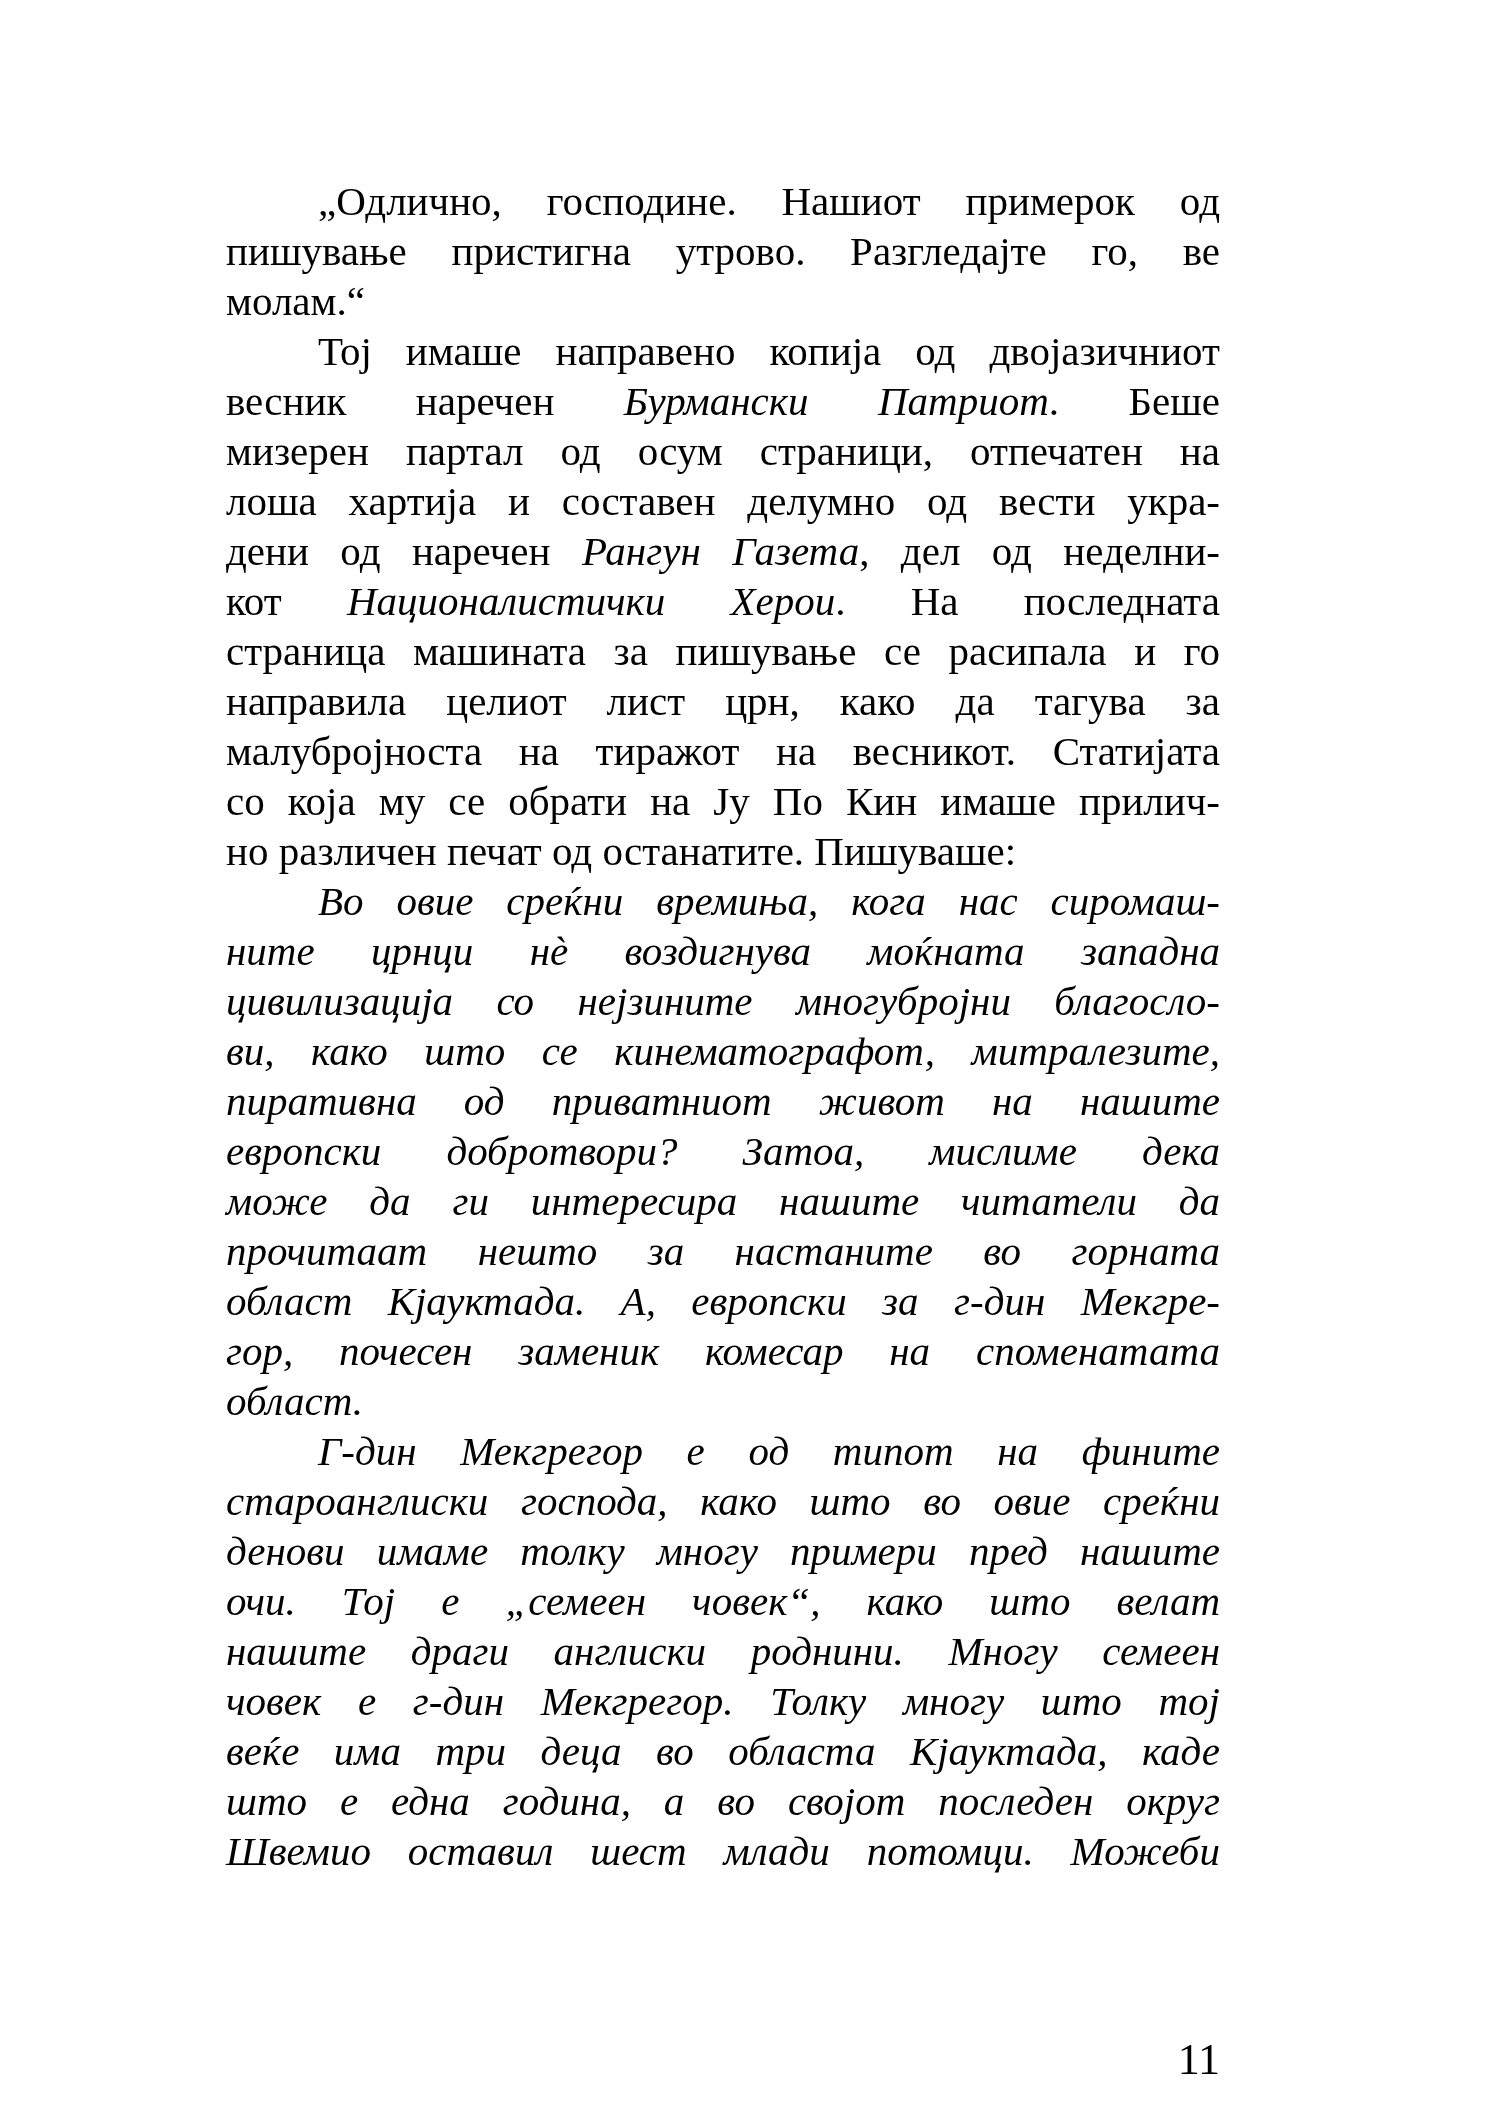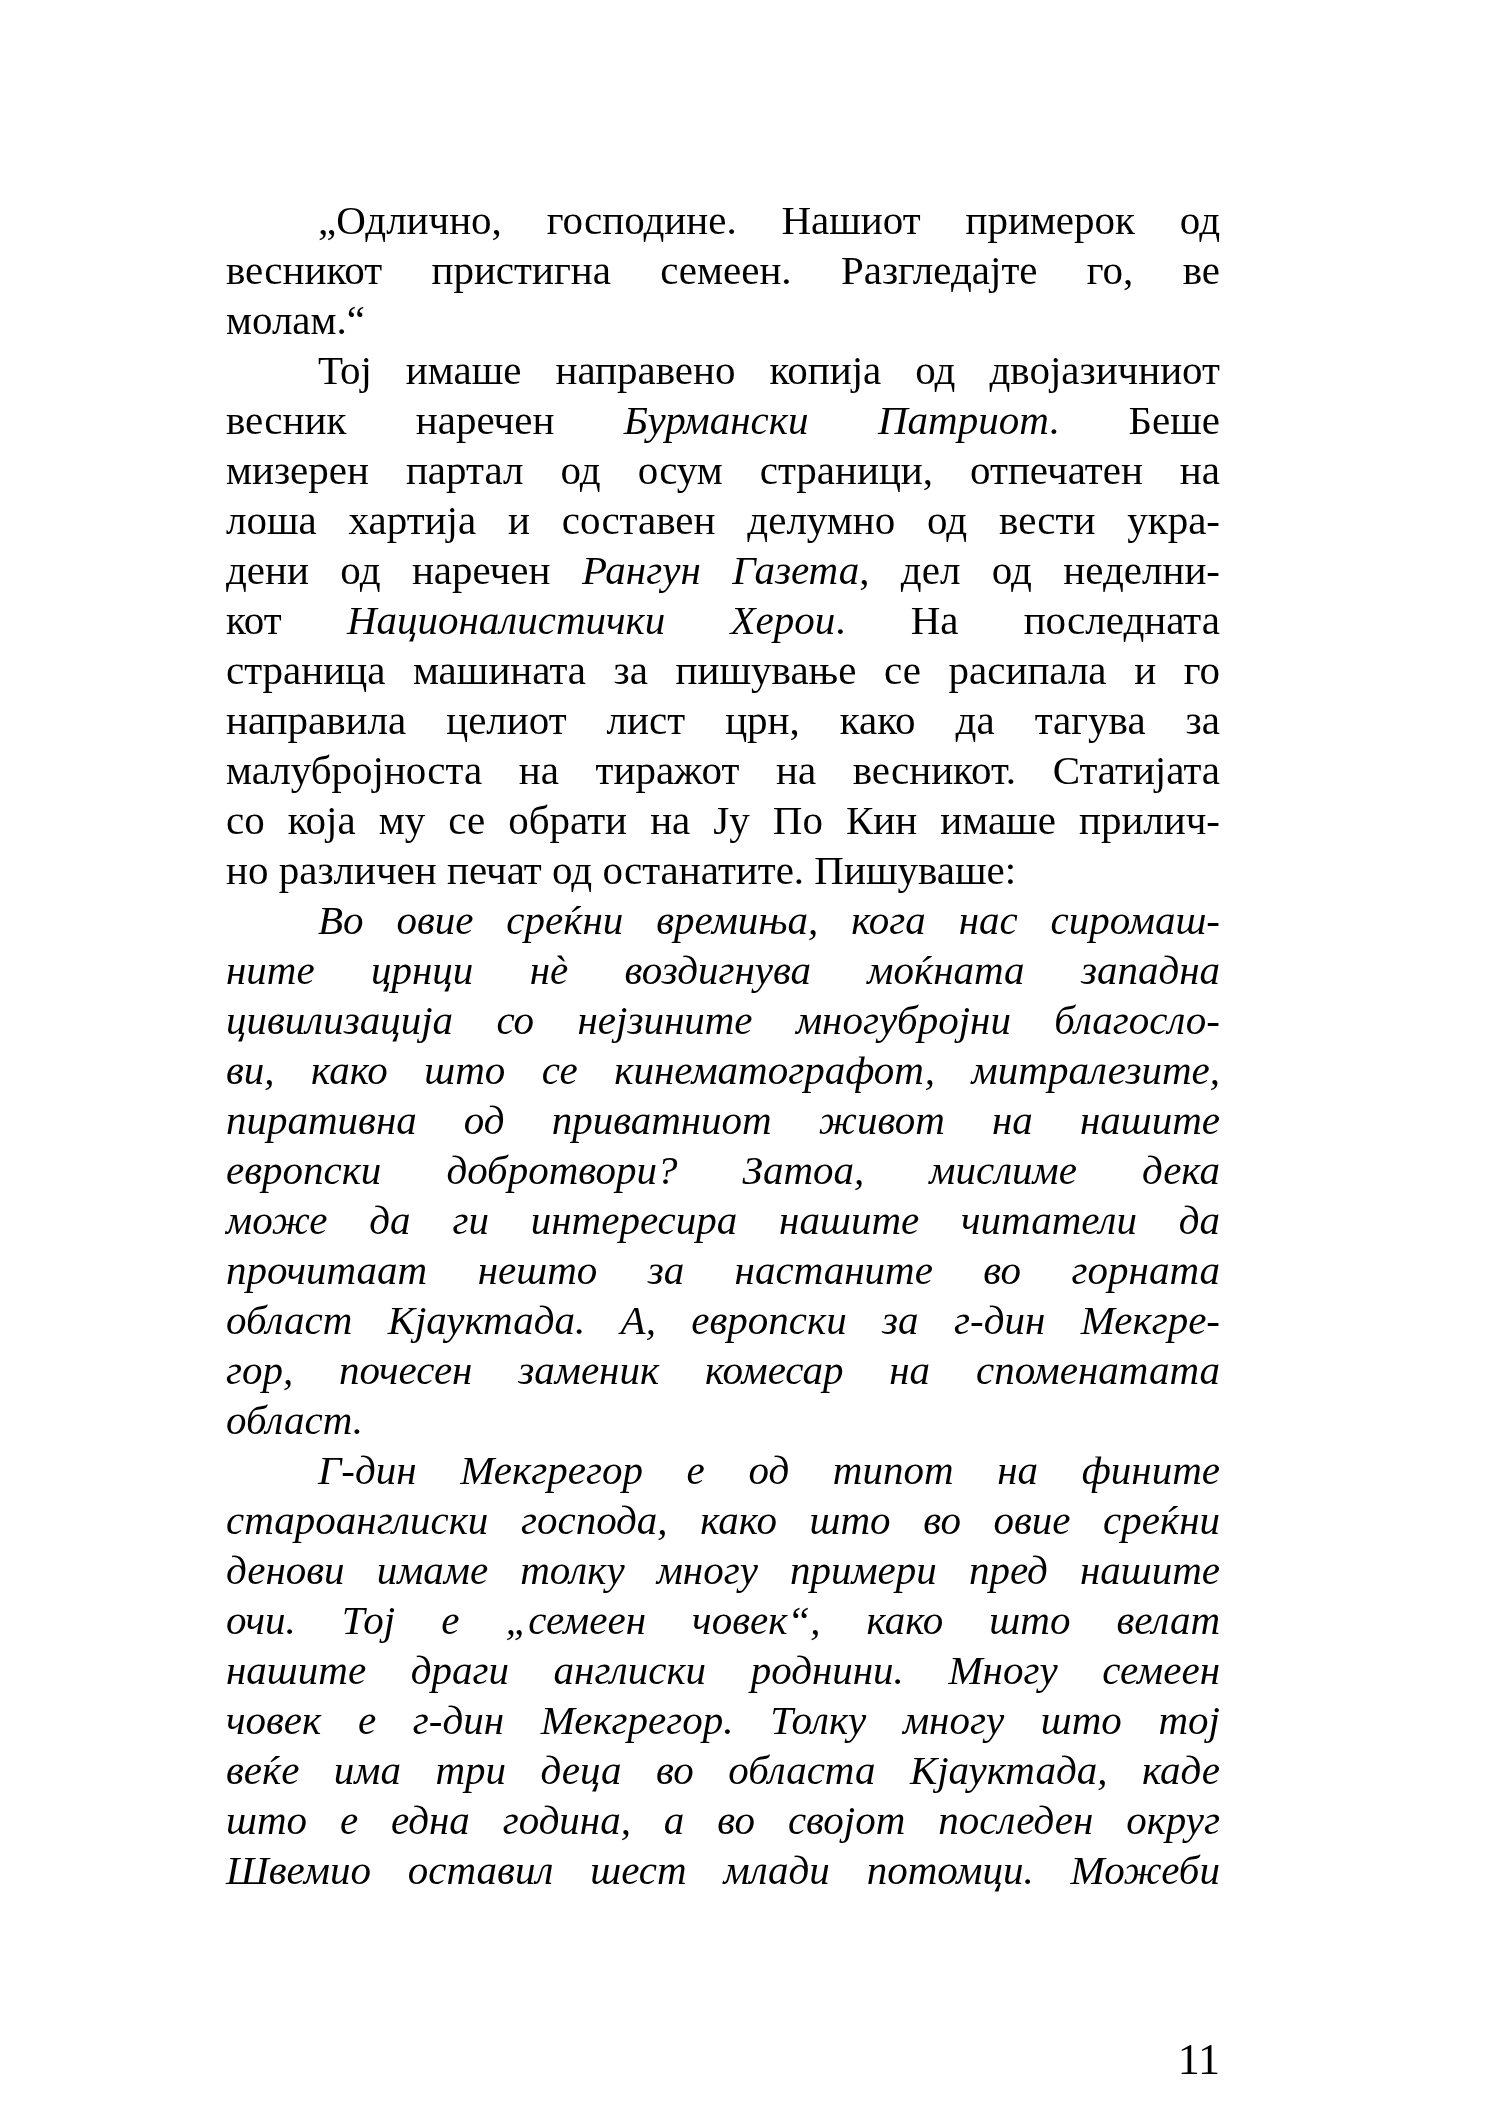--- a/index.html
+++ b/index.html
@@ -11,21 +11,21 @@
     height: 2121px;
     position: relative;
     background: #ffffff;
     font-family: "Liberation Serif", serif;
     color: #000000;
     overflow: hidden;
   }
   .text-block {
     position: absolute;
     left: 226px;
-    top: 195px;
+    top: 176px;
     width: 994px;
   }
   .line {
     font-size: 41px;
     line-height: 50px;
     text-align: justify;
     text-align-last: justify;
     -moz-text-align-last: justify;
   }
   .line.last {
@@ -51,21 +51,21 @@
     font-size: 44px;
     line-height: 50px;
     margin-top: 35px;
   }
 </style>
 </head>
 <body>
 
 <div class="text-block">
     <div class="line indent"><span>„Одлично, господине. Нашиот примерок од</span></div>
-    <div class="line"><span>весникот пристигна семеен. Разгледајте го, ве</span></div>
+    <div class="line"><span>пишување пристигна утрово. Разгледајте го, ве</span></div>
     <div class="line last"><span>молам.“</span></div>
     <div class="line indent"><span>Тој имаше направено копија од двојазичниот</span></div>
     <div class="line"><span>весник наречен </span><span class="em">Бурмански Патриот</span><span>. Беше</span></div>
     <div class="line"><span>мизерен партал од осум страници, отпечатен на</span></div>
     <div class="line"><span>лоша хартија и составен делумно од вести укра-</span></div>
     <div class="line"><span>дени од наречен </span><span class="em">Рангун Газета</span><span>, дел од неделни-</span></div>
     <div class="line"><span>кот </span><span class="em">Националистички Херои</span><span>. На последната</span></div>
     <div class="line"><span>страница машината за пишување се расипала и го</span></div>
     <div class="line"><span>направила целиот лист црн, како да тагува за</span></div>
     <div class="line"><span>малубројноста на тиражот на весникот. Статијата</span></div>

